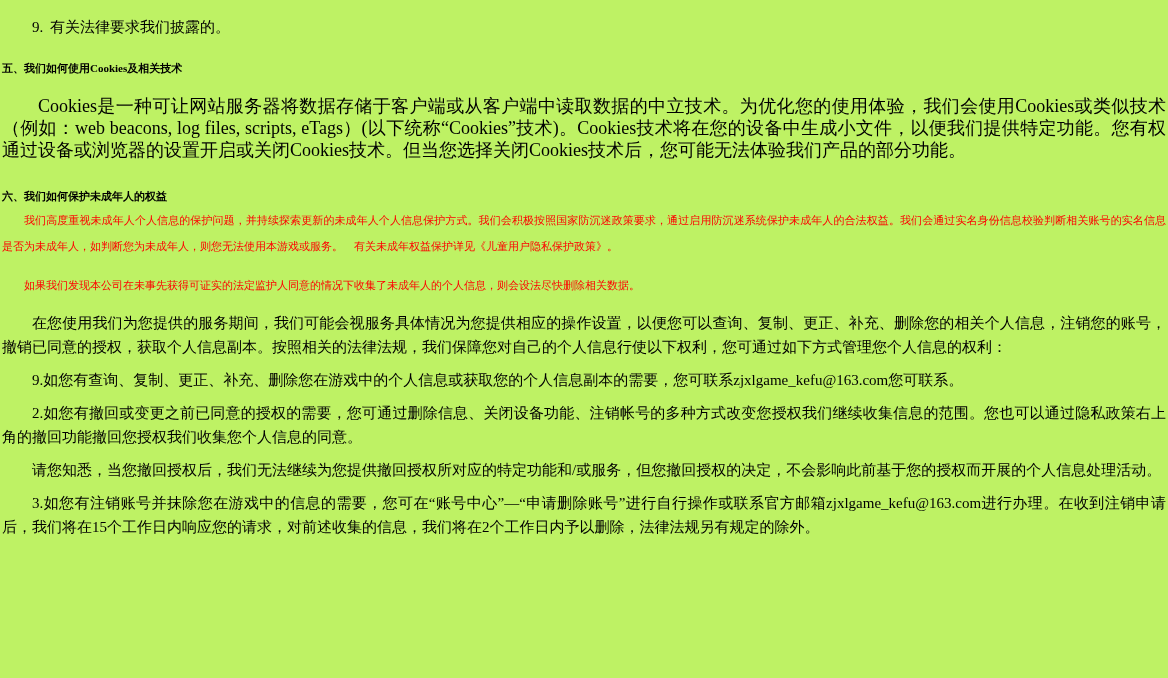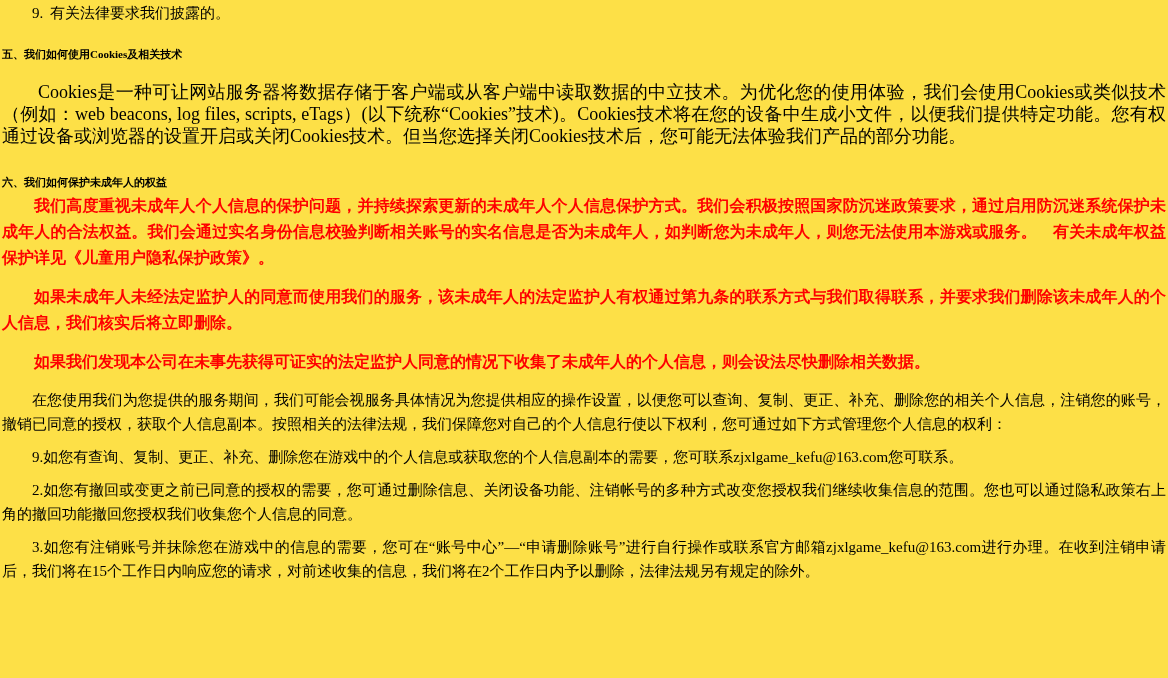--- a/index.html
+++ b/index.html
@@ -2,22 +2,22 @@
 <html><head>
 <meta charset="utf-8">
 <style>
   html, body { margin: 0; padding: 0; background: #ffffff; }
   .page {
     position: relative;
     width: 1168px;
     height: 678px;
     overflow: hidden;
     box-sizing: border-box;
-    padding: 1px 2px 0 2px;
-    background: #fde047;
+    padding: 15px 2px 0 2px;
+    background: #bef264;
     color: #000000;
     font-family: "Liberation Serif", "DejaVu Serif", serif;
   }
   .ol-item {
     margin: 2px 0 0 30px;
     font-size: 15px;
     line-height: 20px;
   }
   .ol-marker { display: inline-block; min-width: 18px; }
   h3 {
@@ -35,22 +35,22 @@
     text-indent: 2em;
     text-align: justify;
   }
   .p-cookies {
     font-size: 18px;
     line-height: 22px;
     margin-bottom: 0;
   }
   .p-red {
     color: #fe0000;
-    font-weight: 700;
-    font-size: 16px;
+    font-weight: 400;
+    font-size: 11px;
     line-height: 26px;
     margin-bottom: 13px;
   }
   .p-rights {
     font-size: 15px;
     line-height: 24px;
     margin-bottom: 9px;
   }
   .policy-link { color: inherit; cursor: pointer; }
   .email-text { color: inherit; }
@@ -63,27 +63,27 @@
   <div class="ol-item"><span class="ol-marker">9.</span><span>有关法律要求我们披露的。</span></div>
 
   <h3 class="h-five">五、我们如何使用Cookies及相关技术</h3>
 
   <p class="p-cookies">Cookies是一种可让网站服务器将数据存储于客户端或从客户端中读取数据的中立技术。为优化您的使用体验，我们会使用Cookies或类似技术（例如：web beacons, log files, scripts, eTags）(以下统称“Cookies”技术)。Cookies技术将在您的设备中生成小文件，以便我们提供特定功能。您有权通过设备或浏览器的设置开启或关闭Cookies技术。但当您选择关闭Cookies技术后，您可能无法体验我们产品的部分功能。</p>
 
   <h3 class="h-six">六、我们如何保护未成年人的权益</h3>
 
   <p class="p-red"><span>我们高度重视未成年人个人信息的保护问题，并持续探索更新的未成年人个人信息保护方式。我们会积极按照国家防沉迷政策要求，通过启用防沉迷系统保护未成年人的合法权益。我们会通过实名身份信息校验判断相关账号的实名信息是否为未成年人，如判断您为未成年人，则您无法使用本游戏或服务。　有关未成年权益保护详见</span><span class="policy-link">《儿童用户隐私保护政策》</span><span>。</span></p>
 
-  <p class="p-red">如果未成年人未经法定监护人的同意而使用我们的服务，该未成年人的法定监护人有权通过第九条的联系方式与我们取得联系，并要求我们删除该未成年人的个人信息，我们核实后将立即删除。</p>
 
   <p class="p-red">如果我们发现本公司在未事先获得可证实的法定监护人同意的情况下收集了未成年人的个人信息，则会设法尽快删除相关数据。</p>
 
 
   <p class="p-rights">在您使用我们为您提供的服务期间，我们可能会视服务具体情况为您提供相应的操作设置，以便您可以查询、复制、更正、补充、删除您的相关个人信息，注销您的账号，撤销已同意的授权，获取个人信息副本。按照相关的法律法规，我们保障您对自己的个人信息行使以下权利，您可通过如下方式管理您个人信息的权利：</p>
 
   <p class="p-rights"><span>9.如您有查询、复制、更正、补充、删除您在游戏中的个人信息或获取您的个人信息副本的需要，您可联系</span><span class="email-text">zjxlgame_kefu@163.com</span><span>您可联系。</span></p>
 
   <p class="p-rights">2.如您有撤回或变更之前已同意的授权的需要，您可通过删除信息、关闭设备功能、注销帐号的多种方式改变您授权我们继续收集信息的范围。您也可以通过隐私政策右上角的撤回功能撤回您授权我们收集您个人信息的同意。</p>
 
+  <p class="p-rights">请您知悉，当您撤回授权后，我们无法继续为您提供撤回授权所对应的特定功能和/或服务，但您撤回授权的决定，不会影响此前基于您的授权而开展的个人信息处理活动。</p>
 
   <p class="p-rights"><span>3.如您有注销账号并抹除您在游戏中的信息的需要，您可在“账号中心”—“申请删除账号”进行自行操作或联系官方邮箱</span><span class="email-text">zjxlgame_kefu@163.com</span><span>进行办理。在收到注销申请后，我们将在15个工作日内响应您的请求，对前述收集的信息，我们将在2个工作日内予以删除，法律法规另有规定的除外。</span></p>
 
 </div>
 
 </body></html>

